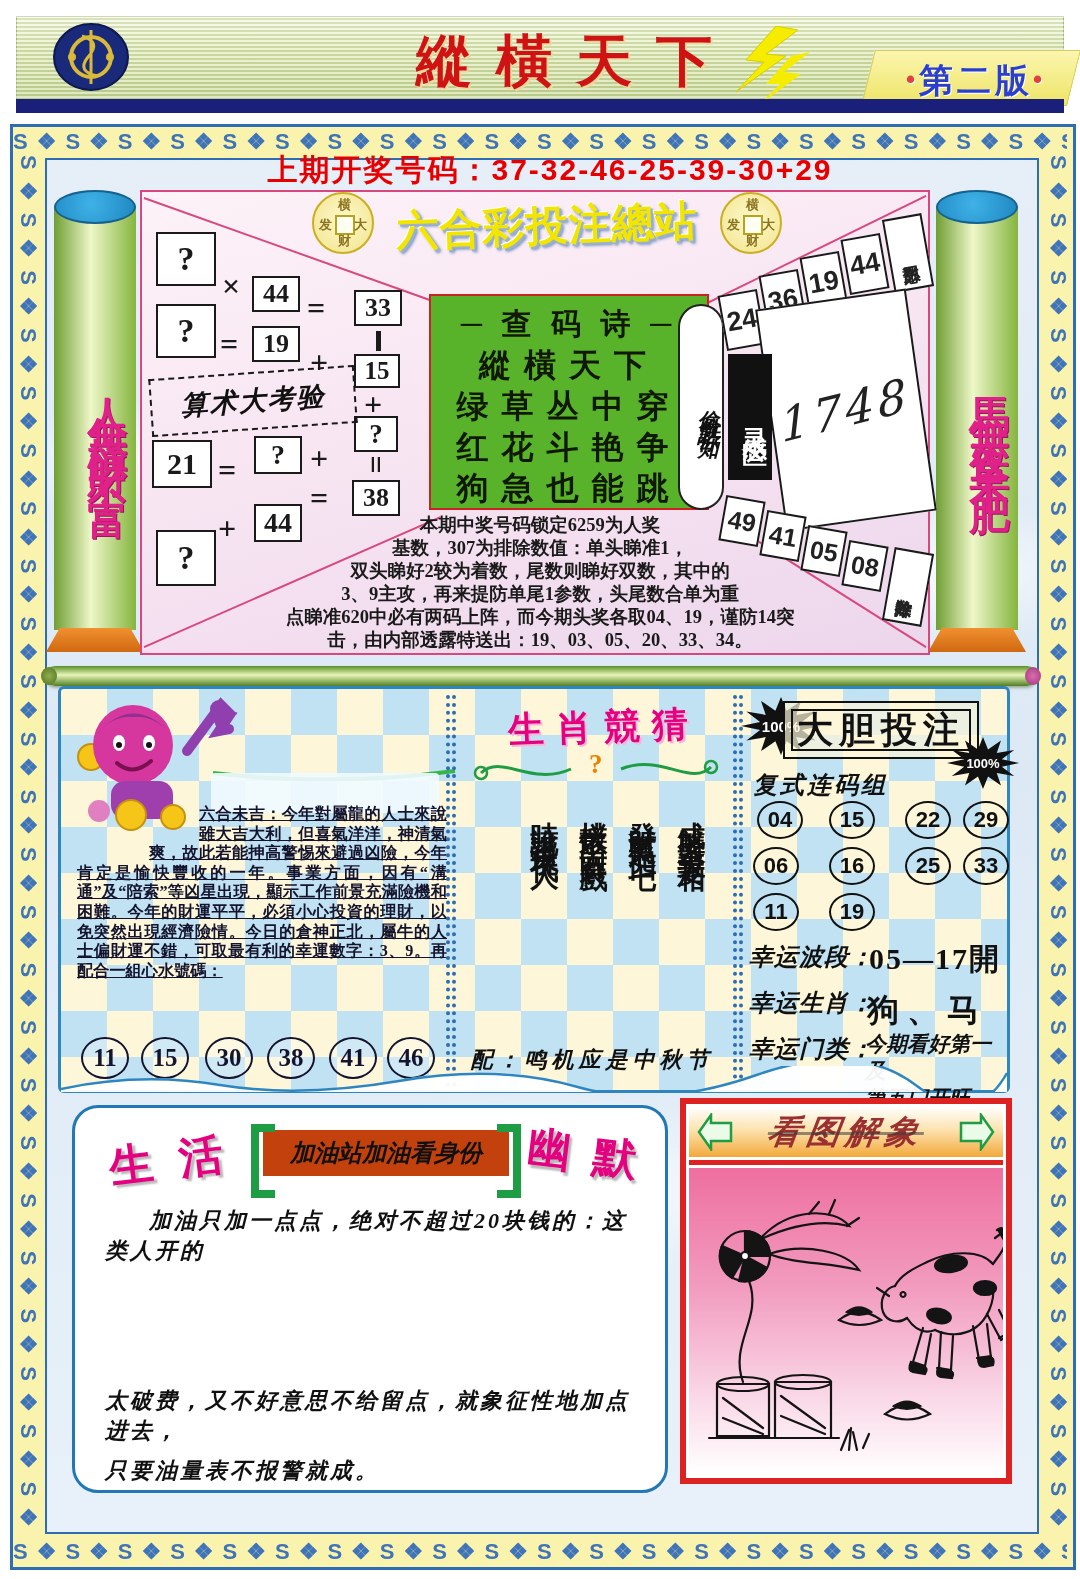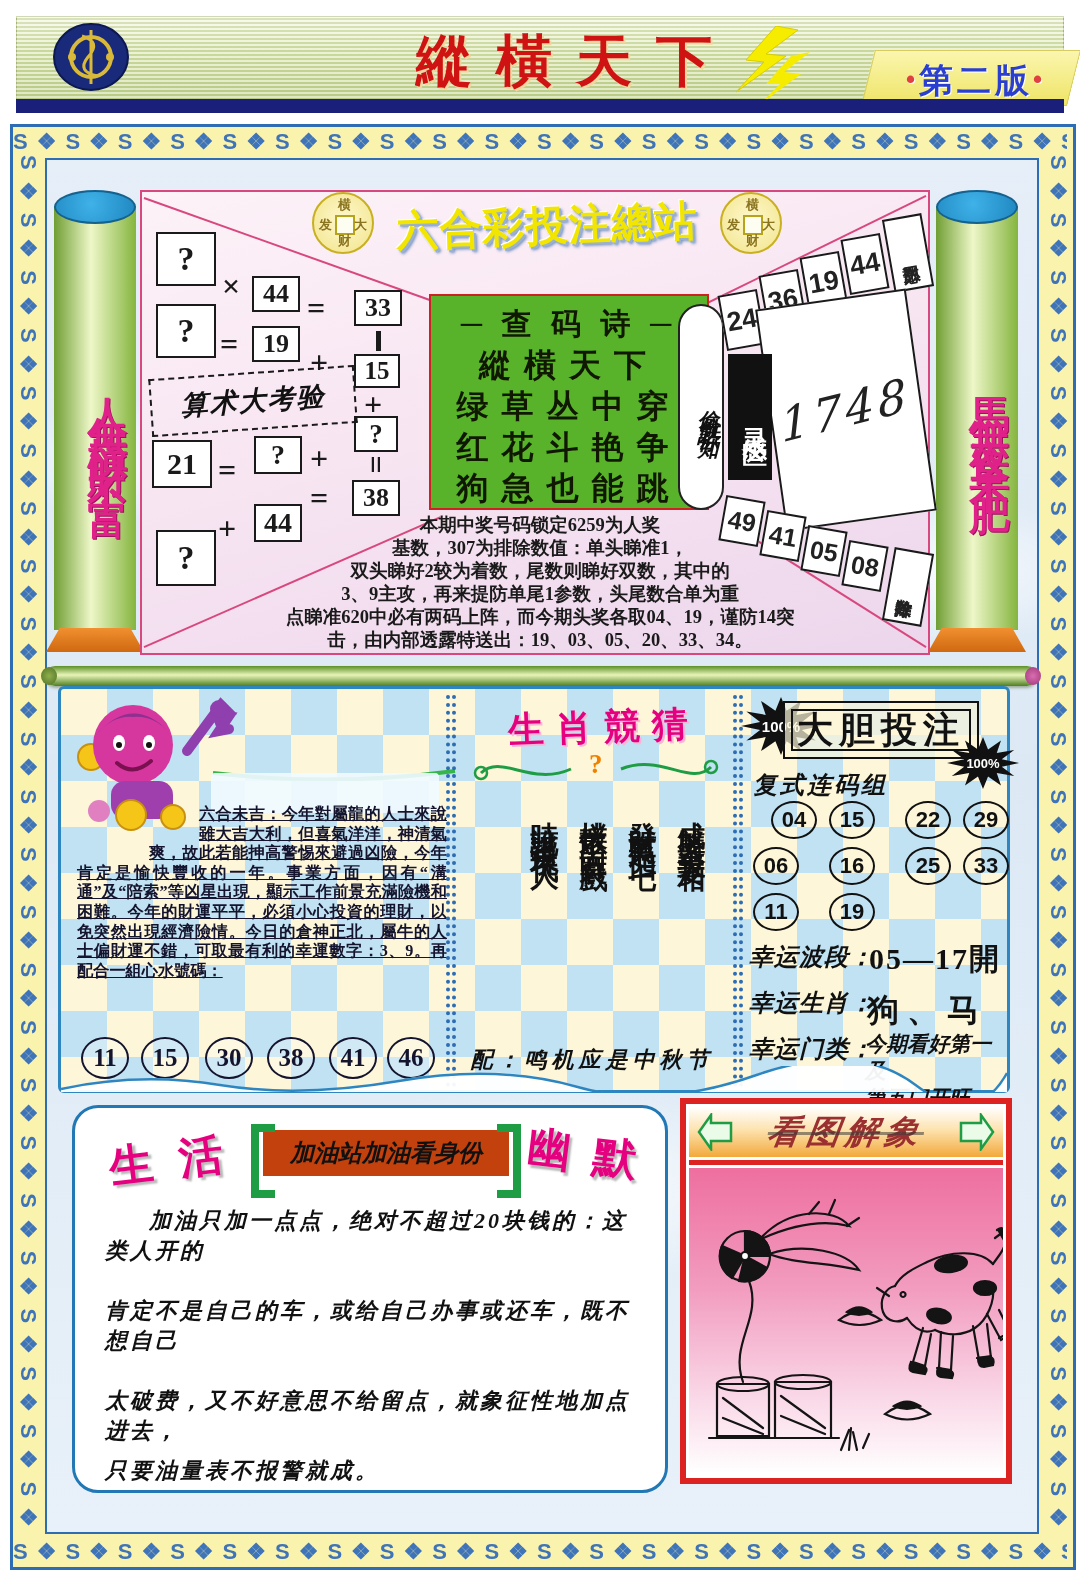--- a/index.html
+++ b/index.html
@@ -212,20 +212,21 @@
   <div class="abs navy-bar"></div>
 
   <div class="abs frame">
     <div class="bstrip h top">S❖S❖S❖S❖S❖S❖S❖S❖S❖S❖S❖S❖S❖S❖S❖S❖S❖S❖S❖S❖S❖S❖S❖S❖S❖S❖S❖S❖S❖S❖S❖S❖S❖S❖</div>
     <div class="bstrip h bot">S❖S❖S❖S❖S❖S❖S❖S❖S❖S❖S❖S❖S❖S❖S❖S❖S❖S❖S❖S❖S❖S❖S❖S❖S❖S❖S❖S❖S❖S❖S❖S❖S❖S❖</div>
     <div class="bstrip v left">S❖S❖S❖S❖S❖S❖S❖S❖S❖S❖S❖S❖S❖S❖S❖S❖S❖S❖S❖S❖S❖S❖S❖S❖S❖S❖S❖S❖S❖S❖S❖S❖S❖S❖</div>
     <div class="bstrip v right">S❖S❖S❖S❖S❖S❖S❖S❖S❖S❖S❖S❖S❖S❖S❖S❖S❖S❖S❖S❖S❖S❖S❖S❖S❖S❖S❖S❖S❖S❖S❖S❖S❖S❖</div>
     <div class="inner"></div>
   </div>
 
+  <div class="abs announce">上期开奖号码：37-32-46-25-39-30+29</div>
 
   <div class="abs pillar pl">
     <div class="body"></div>
     <div class="cap"></div>
     <div class="base"></div>
     <div class="txt">人無橫財不富</div>
   </div>
   <div class="abs pillar pr">
     <div class="body"></div>
     <div class="cap"></div>
@@ -374,21 +375,21 @@
       <div>樸散不尚古裝戲</div>
       <div>時訛皆失現代人</div>
     </div>
     <div class="abs z-match">配：鸣机应是中秋节</div>
 
     <div class="abs bets">
       <div class="star" style="left:-6px;top:8px;">100%</div>
       <div class="bet-titlebox">大胆投注</div>
       <div class="star" style="left:200px;top:48px;width:72px;height:52px;font-size:13px;">100%</div>
       <div class="bet-group">复式连码组</div>
-      <div class="b-circ" style="left:24px;top:112px;">04</div>
+      <div class="b-circ" style="left:10px;top:112px;">04</div>
       <div class="b-circ" style="left:82px;top:112px;">15</div>
       <div class="b-circ" style="left:158px;top:112px;">22</div>
       <div class="b-circ" style="left:216px;top:112px;">29</div>
       <div class="b-circ" style="left:6px;top:158px;">06</div>
       <div class="b-circ" style="left:82px;top:158px;">16</div>
       <div class="b-circ" style="left:158px;top:158px;">25</div>
       <div class="b-circ" style="left:216px;top:158px;">33</div>
       <div class="b-circ" style="left:6px;top:204px;">11</div>
       <div class="b-circ" style="left:82px;top:204px;">19</div>
       <div class="lucky-lab" style="left:2px;top:252px;">幸运波段：</div>
@@ -408,21 +409,20 @@
 
   <div class="abs humor">
     <div class="abs h-left">生活</div>
     <div class="abs h-banner">
       <div class="h-bk l"></div>
       <div class="h-bk r"></div>
       <span>加油站加油看身份</span>
     </div>
     <div class="abs h-right">幽默</div>
     <div class="h-line" style="top:98px;text-indent:2em;">加油只加一点点，绝对不超过20块钱的：这类人开的</div>
-    <div class="h-line" style="top:188px;">肯定不是自己的车，或给自己办事或还车，既不想自己</div>
     <div class="h-line" style="top:348px;">只要油量表不报警就成。</div>
     <div class="h-line" style="top:278px;">太破费，又不好意思不给留点，就象征性地加点进去，</div>
   </div>
 
   <div class="abs picbox">
     <div class="pic-head">
       <svg class="pic-arrow" style="left:8px;" viewBox="0 0 38 38">
         <path d="M34,10 L14,10 L14,2 L2,19 L14,36 L14,28 L34,28 Z" fill="#eafbe8" stroke="#1f9d44" stroke-width="2.5"></path>
       </svg>
       <div class="pic-title">看图解象</div>

